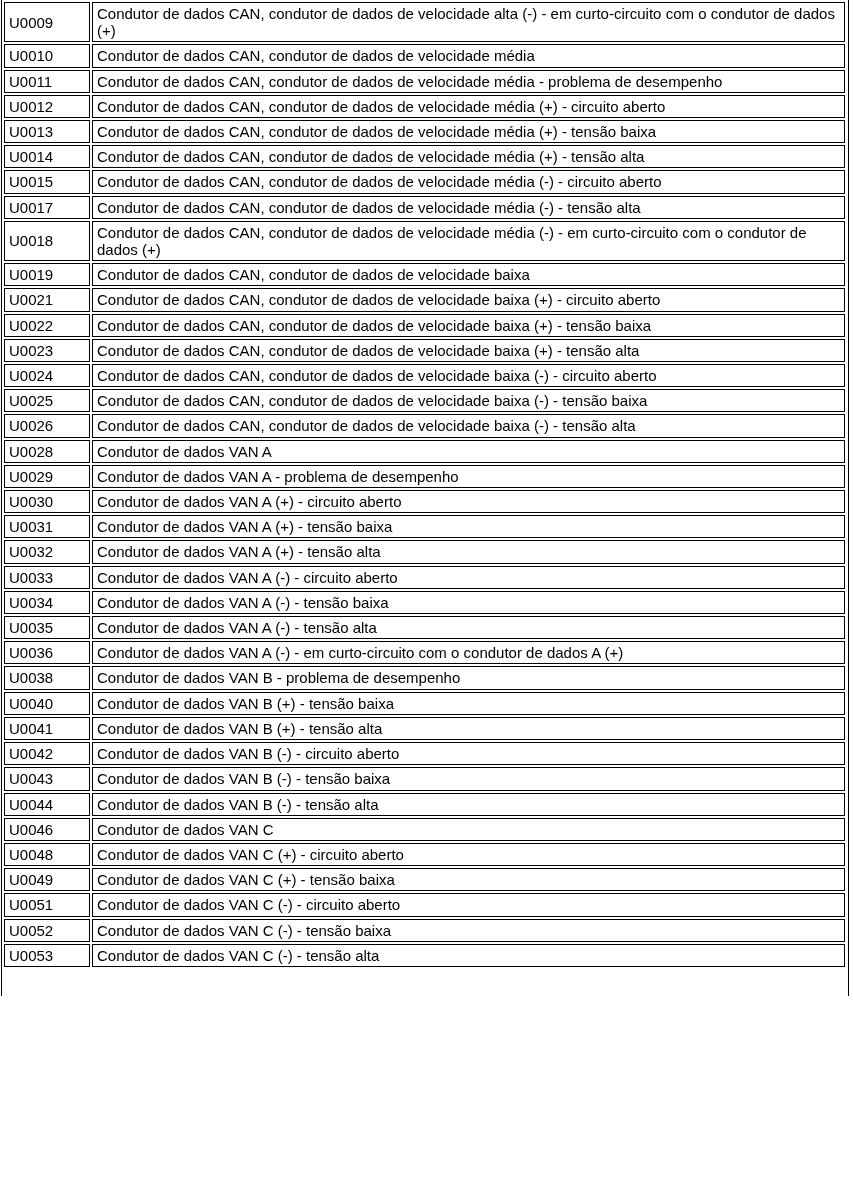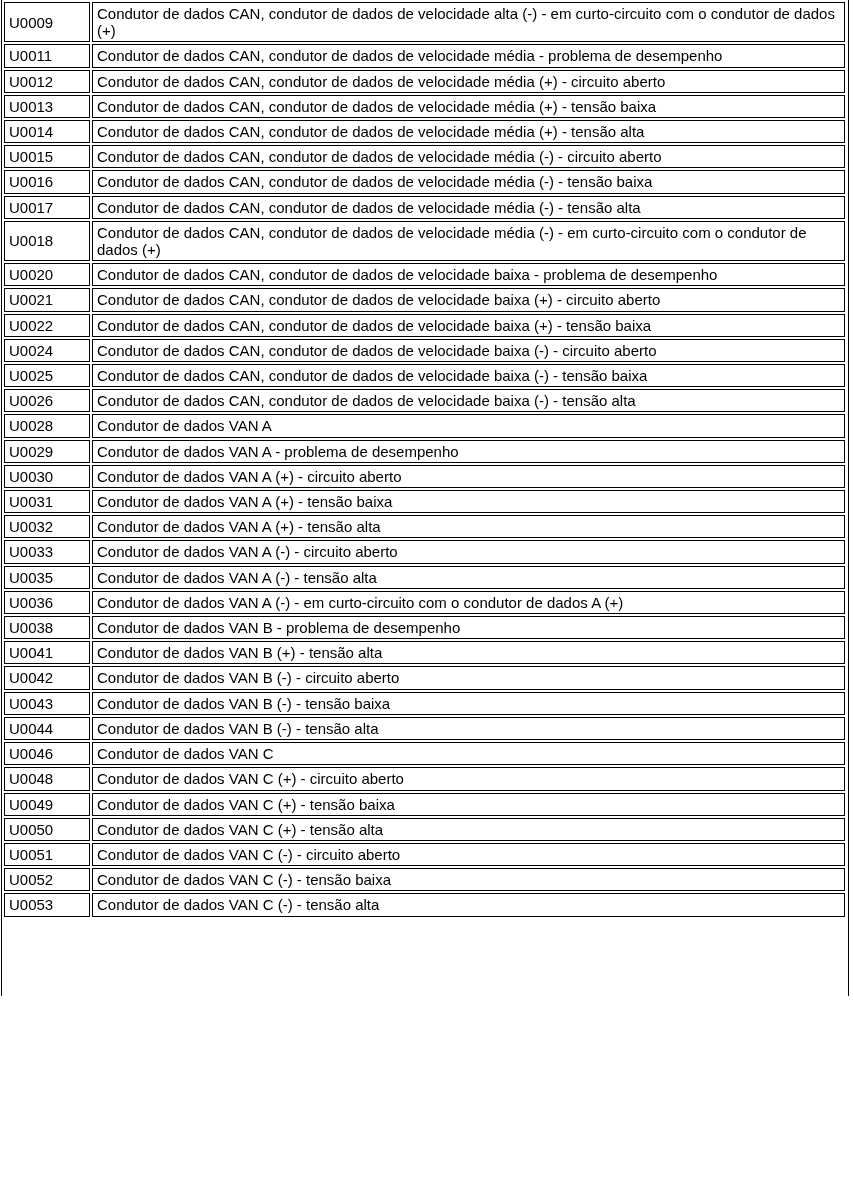--- a/index.html
+++ b/index.html
@@ -55,64 +55,68 @@
 <div class="page">
   <div class="vline left"></div>
   <div class="vline right"></div>
   <table class="dtc">
     <tbody>
         <tr>
           <td class="code-cell">U0009</td>
           <td class="desc-cell">Condutor de dados CAN, condutor de dados de velocidade alta (-) - em curto-circuito com o condutor de dados (+)</td>
         </tr>
         <tr>
+          <td class="code-cell">U0010</td>
+          <td class="desc-cell">Condutor de dados CAN, condutor de dados de velocidade média</td>
+        </tr>
+        <tr>
           <td class="code-cell">U0011</td>
           <td class="desc-cell">Condutor de dados CAN, condutor de dados de velocidade média - problema de desempenho</td>
         </tr>
         <tr>
           <td class="code-cell">U0012</td>
           <td class="desc-cell">Condutor de dados CAN, condutor de dados de velocidade média (+) - circuito aberto</td>
         </tr>
         <tr>
           <td class="code-cell">U0013</td>
           <td class="desc-cell">Condutor de dados CAN, condutor de dados de velocidade média (+) - tensão baixa</td>
         </tr>
         <tr>
           <td class="code-cell">U0014</td>
           <td class="desc-cell">Condutor de dados CAN, condutor de dados de velocidade média (+) - tensão alta</td>
         </tr>
         <tr>
           <td class="code-cell">U0015</td>
           <td class="desc-cell">Condutor de dados CAN, condutor de dados de velocidade média (-) - circuito aberto</td>
         </tr>
         <tr>
-          <td class="code-cell">U0016</td>
-          <td class="desc-cell">Condutor de dados CAN, condutor de dados de velocidade média (-) - tensão baixa</td>
-        </tr>
-        <tr>
           <td class="code-cell">U0017</td>
           <td class="desc-cell">Condutor de dados CAN, condutor de dados de velocidade média (-) - tensão alta</td>
         </tr>
         <tr>
           <td class="code-cell">U0018</td>
           <td class="desc-cell">Condutor de dados CAN, condutor de dados de velocidade média (-) - em curto-circuito com o condutor de dados (+)</td>
         </tr>
         <tr>
-          <td class="code-cell">U0020</td>
-          <td class="desc-cell">Condutor de dados CAN, condutor de dados de velocidade baixa - problema de desempenho</td>
+          <td class="code-cell">U0019</td>
+          <td class="desc-cell">Condutor de dados CAN, condutor de dados de velocidade baixa</td>
         </tr>
         <tr>
           <td class="code-cell">U0021</td>
           <td class="desc-cell">Condutor de dados CAN, condutor de dados de velocidade baixa (+) - circuito aberto</td>
         </tr>
         <tr>
           <td class="code-cell">U0022</td>
           <td class="desc-cell">Condutor de dados CAN, condutor de dados de velocidade baixa (+) - tensão baixa</td>
         </tr>
         <tr>
+          <td class="code-cell">U0023</td>
+          <td class="desc-cell">Condutor de dados CAN, condutor de dados de velocidade baixa (+) - tensão alta</td>
+        </tr>
+        <tr>
           <td class="code-cell">U0024</td>
           <td class="desc-cell">Condutor de dados CAN, condutor de dados de velocidade baixa (-) - circuito aberto</td>
         </tr>
         <tr>
           <td class="code-cell">U0025</td>
           <td class="desc-cell">Condutor de dados CAN, condutor de dados de velocidade baixa (-) - tensão baixa</td>
         </tr>
         <tr>
           <td class="code-cell">U0026</td>
           <td class="desc-cell">Condutor de dados CAN, condutor de dados de velocidade baixa (-) - tensão alta</td>
@@ -135,32 +139,40 @@
         </tr>
         <tr>
           <td class="code-cell">U0032</td>
           <td class="desc-cell">Condutor de dados VAN A (+) - tensão alta</td>
         </tr>
         <tr>
           <td class="code-cell">U0033</td>
           <td class="desc-cell">Condutor de dados VAN A (-) - circuito aberto</td>
         </tr>
         <tr>
+          <td class="code-cell">U0034</td>
+          <td class="desc-cell">Condutor de dados VAN A (-) - tensão baixa</td>
+        </tr>
+        <tr>
           <td class="code-cell">U0035</td>
           <td class="desc-cell">Condutor de dados VAN A (-) - tensão alta</td>
         </tr>
         <tr>
           <td class="code-cell">U0036</td>
           <td class="desc-cell">Condutor de dados VAN A (-) - em curto-circuito com o condutor de dados A (+)</td>
         </tr>
         <tr>
           <td class="code-cell">U0038</td>
           <td class="desc-cell">Condutor de dados VAN B - problema de desempenho</td>
         </tr>
         <tr>
+          <td class="code-cell">U0040</td>
+          <td class="desc-cell">Condutor de dados VAN B (+) - tensão baixa</td>
+        </tr>
+        <tr>
           <td class="code-cell">U0041</td>
           <td class="desc-cell">Condutor de dados VAN B (+) - tensão alta</td>
         </tr>
         <tr>
           <td class="code-cell">U0042</td>
           <td class="desc-cell">Condutor de dados VAN B (-) - circuito aberto</td>
         </tr>
         <tr>
           <td class="code-cell">U0043</td>
           <td class="desc-cell">Condutor de dados VAN B (-) - tensão baixa</td>
@@ -173,24 +185,20 @@
           <td class="code-cell">U0046</td>
           <td class="desc-cell">Condutor de dados VAN C</td>
         </tr>
         <tr>
           <td class="code-cell">U0048</td>
           <td class="desc-cell">Condutor de dados VAN C (+) - circuito aberto</td>
         </tr>
         <tr>
           <td class="code-cell">U0049</td>
           <td class="desc-cell">Condutor de dados VAN C (+) - tensão baixa</td>
-        </tr>
-        <tr>
-          <td class="code-cell">U0050</td>
-          <td class="desc-cell">Condutor de dados VAN C (+) - tensão alta</td>
         </tr>
         <tr>
           <td class="code-cell">U0051</td>
           <td class="desc-cell">Condutor de dados VAN C (-) - circuito aberto</td>
         </tr>
         <tr>
           <td class="code-cell">U0052</td>
           <td class="desc-cell">Condutor de dados VAN C (-) - tensão baixa</td>
         </tr>
         <tr>

